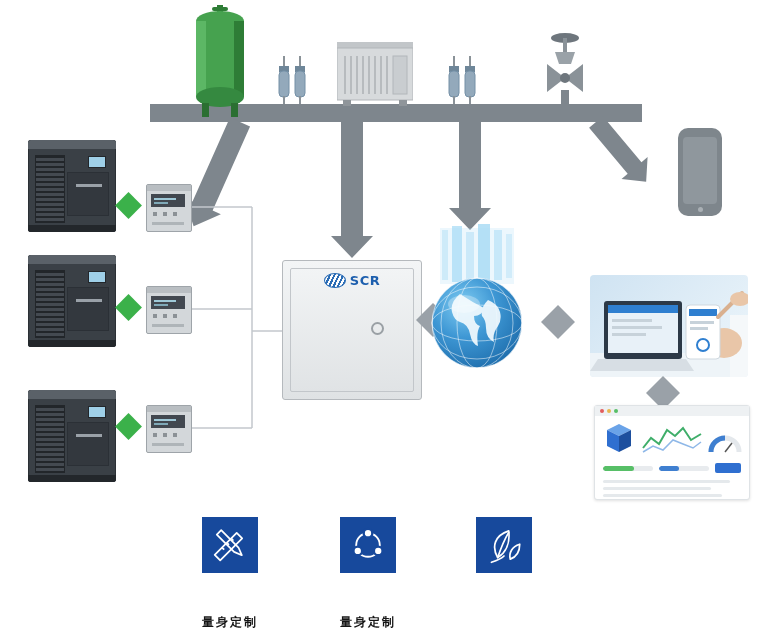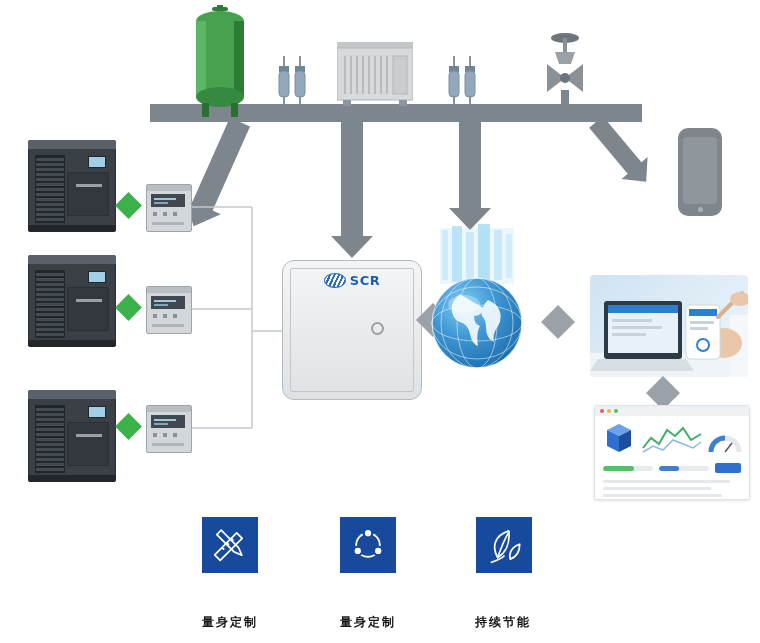--- a/index.html
+++ b/index.html
@@ -22,21 +22,21 @@
   .mtr-digits{position:absolute;left:7px;top:13px;width:22px;height:2px;background:#9fc9d8;}
   .mtr-digits2{position:absolute;left:7px;top:17px;width:14px;height:2px;background:#7fa9b8;}
   .mtr-btns{position:absolute;left:6px;top:27px;width:30px;height:4px;
     background:repeating-linear-gradient(to right,#8b9196 0 4px,transparent 4px 10px);}
   .mtr-line{position:absolute;left:5px;bottom:6px;width:32px;height:3px;background:#aeb4b8;}
   
   .diamond{transform:rotate(45deg);}
   .d-green{width:19px;height:19px;background:#3bb14a;}
   .d-grey{width:24px;height:24px;background:#9aa1a8;}
   
-  .cabinet{width:138px;height:138px;background:linear-gradient(180deg,#f3f5f6,#dfe2e4);border:1px solid #b5b9bd;border-radius:12px;}
+  .cabinet{width:138px;height:138px;background:linear-gradient(180deg,#f3f5f6,#dfe2e4);border:1px solid #b5b9bd;border-radius:3px;}
   .cab-door{position:absolute;left:7px;top:7px;right:7px;bottom:7px;border:1px solid #c2c6ca;border-radius:2px;}
   .cab-handle{position:absolute;left:64%;top:44%;width:9px;height:9px;border:2px solid #9aa0a5;border-radius:50%;}
   .scr-logo{position:absolute;left:0;right:0;top:12px;display:flex;align-items:center;justify-content:center;gap:4px;}
   .scr-flag{width:20px;height:13px;border-radius:50%;border:1px solid #2a6cb5;
     background:repeating-linear-gradient(115deg,#2a6cb5 0 2px,#ffffff 2px 4px);}
   .scr-text{font-weight:bold;font-size:13px;color:#1d5fae;letter-spacing:.5px;}
   
   .phone-sil{width:44px;height:88px;background:#7e868c;border-radius:10px;}
   .phone-scr{position:absolute;left:5px;top:9px;right:5px;bottom:12px;background:#8f979d;border-radius:4px;}
   .phone-dot{position:absolute;left:50%;bottom:4px;width:5px;height:5px;margin-left:-2px;background:#aab0b5;border-radius:50%;}
@@ -328,15 +328,14 @@
         <path d="M20 44 C12 30 16 16 34 10 C36 26 30 38 20 44 Z"></path>
         <path d="M20 44 C24 32 28 22 34 12"></path>
         <path d="M36 46 C34 38 38 30 48 27 C48 36 44 43 36 46 Z"></path>
         <path d="M12 50 C18 48 24 46 28 42"></path>
       </g>
     </svg>
   </div>
 
   <div class="abs feature-label" style="left:165px;top:614px;">量身定制</div>
   <div class="abs feature-label" style="left:303px;top:614px;">量身定制</div>
-  <div class="abs feature-label" style="left:438px;top:614px;">持续节能</div>
 
 </div>
 
 </body></html>

